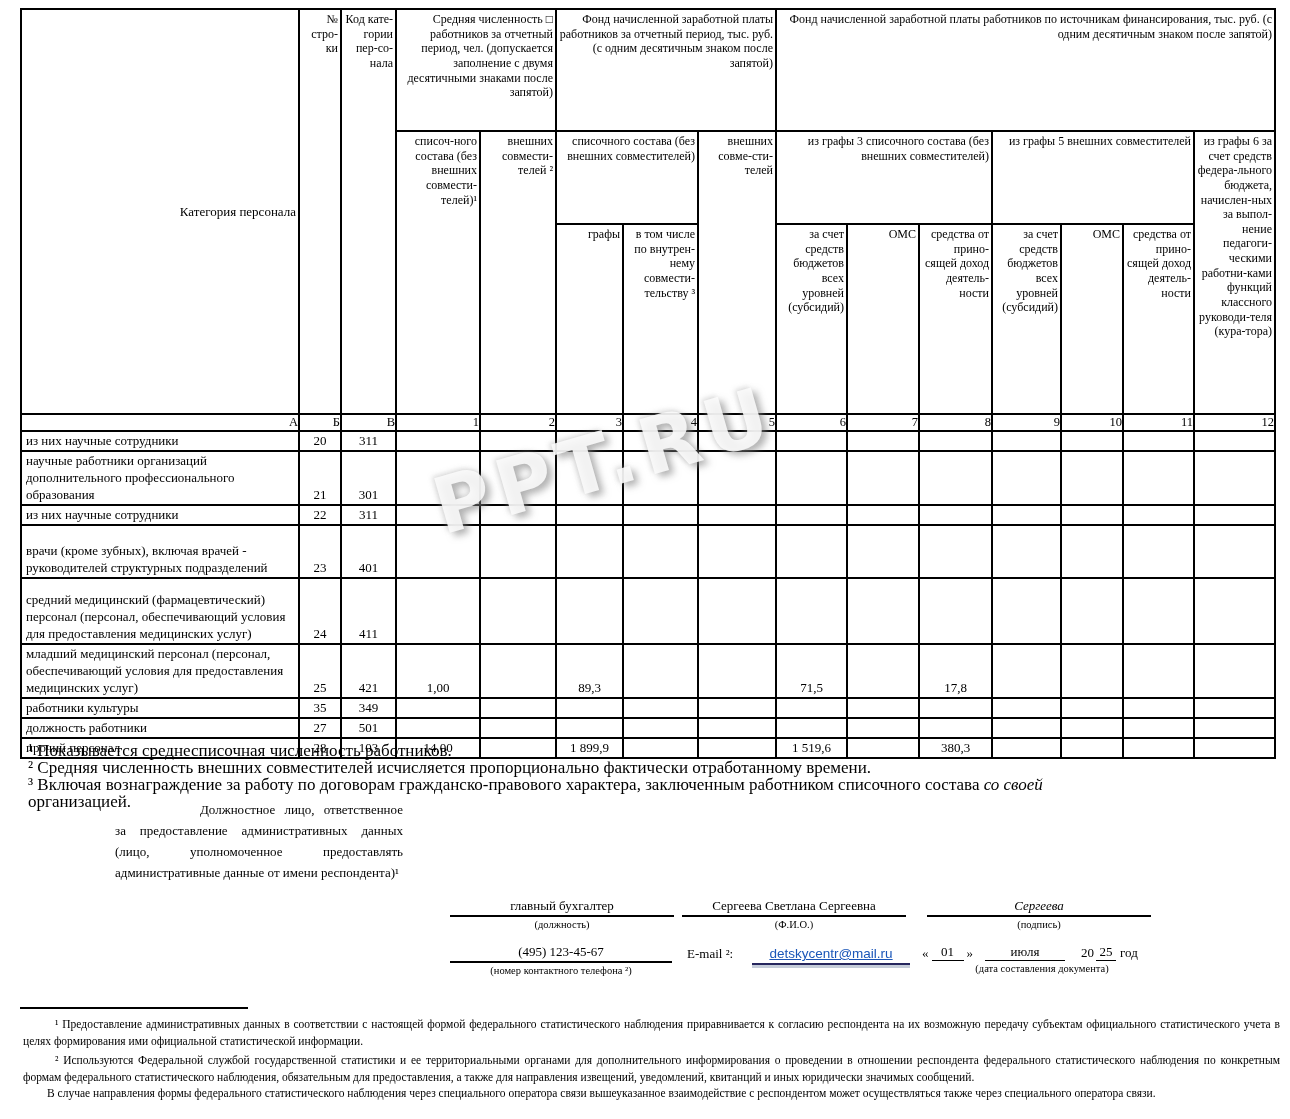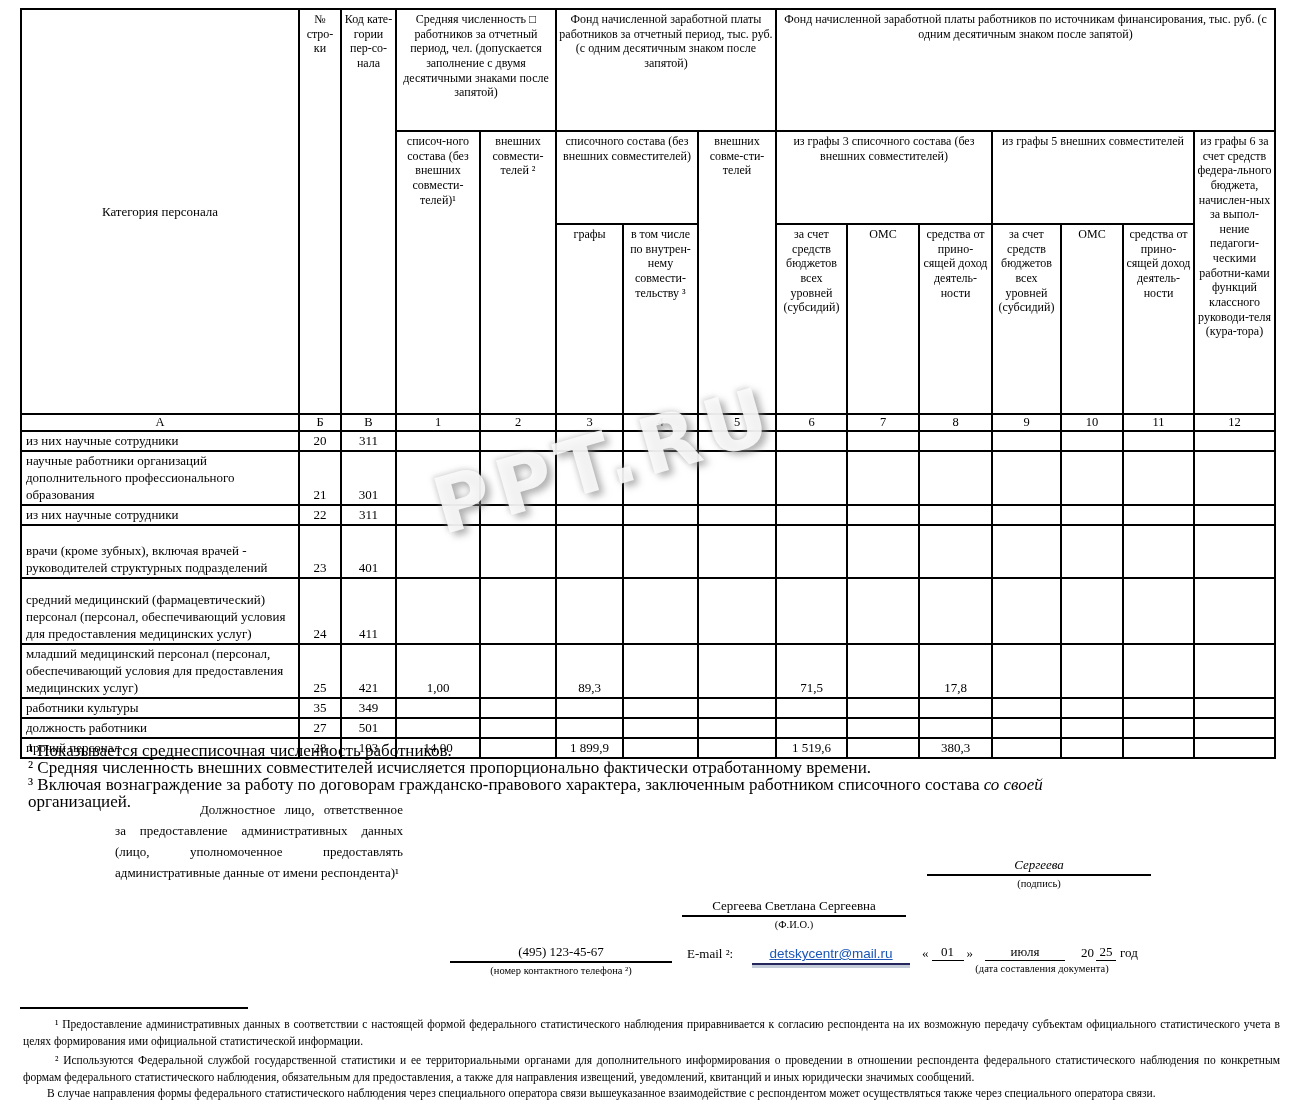--- a/index.html
+++ b/index.html
@@ -3,21 +3,21 @@
 <meta charset="utf-8">
 <style>
   * { margin:0; padding:0; box-sizing:border-box; }
   html,body { background:#fff; }
   body { font-family:"Liberation Serif", serif; color:#000; }
   .page { position:relative; width:1290px; height:1119px; background:#fff; overflow:hidden; }
 
   
   table.main { border-collapse:collapse; position:absolute; left:20px; top:8px; table-layout:fixed; background:#fff; }
   .main th, .main td { border:2px solid #000; }
-  .main th { font-weight:normal; font-size:12px; line-height:1.22; text-align:center; vertical-align:top; padding:2px 2px; }
+  .main th { font-weight:normal; font-size:12px; line-height:1.22; text-align:right; vertical-align:top; padding:2px 2px; }
   .main th.cat-head { vertical-align:middle; font-size:13px; }
   .main tr.hr1 { height:122px; }
   .main tr.hr2 { height:93px; }
   .main tr.hr3 { height:190px; }
   .main tr.hr4 { height:17px; }
   .main tr.hr4 th { vertical-align:middle; font-size:12.5px; padding:0; }
   .main td.cat { font-size:13px; line-height:17px; text-align:left; vertical-align:bottom; padding:0 3px 1px 4px;margin-top:16px; }
   .main td.num, .main td.val { font-size:13px; text-align:center; vertical-align:bottom; padding:0 1px 1px 1px; }
   tbody tr:nth-child(1){height:16px} tbody tr:nth-child(2){height:54px}
   tbody tr:nth-child(3){height:15px} tbody tr:nth-child(4){height:53px}
@@ -295,25 +295,29 @@
   <div class="watermark">PPT.RU</div>
 
   <div class="fns">
     <div>¹ Показывается среднесписочная численность работников.</div>
     <div>² Средняя численность внешних совместителей исчисляется пропорционально фактически отработанному времени.</div>
     <div><span>³ Включая вознаграждение за работу по договорам гражданско-правового характера, заключенным работником списочного состава </span><i>со своей</i><span> организацией.</span></div>
   </div>
 
   <div class="official">Должностное лицо, ответственное за предоставление административных данных (лицо, уполномоченное предоставлять административные данные от имени респондента)¹</div>
 
+  <div class="sig" style="left:450px; top:897px; width:224px;">
+    <div class="line">главный бухгалтер</div>
+    <div class="lbl">(должность)</div>
+  </div>
   <div class="sig" style="left:682px; top:897px; width:224px;">
     <div class="line">Сергеева Светлана Сергеевна</div>
     <div class="lbl">(Ф.И.О.)</div>
   </div>
-  <div class="sig" style="left:927px; top:856px; width:224px;">
+  <div class="sig" style="left:927px; top:897px; width:224px;">
     <div class="line it">Сергеева</div>
     <div class="lbl">(подпись)</div>
   </div>
 
   <div class="sig" style="left:450px; top:943px; width:222px;">
     <div class="line">(495) 123-45-67</div>
     <div class="lbl">(номер контактного телефона ²)</div>
   </div>
 
   <div class="email-label">E-mail ²:</div>

